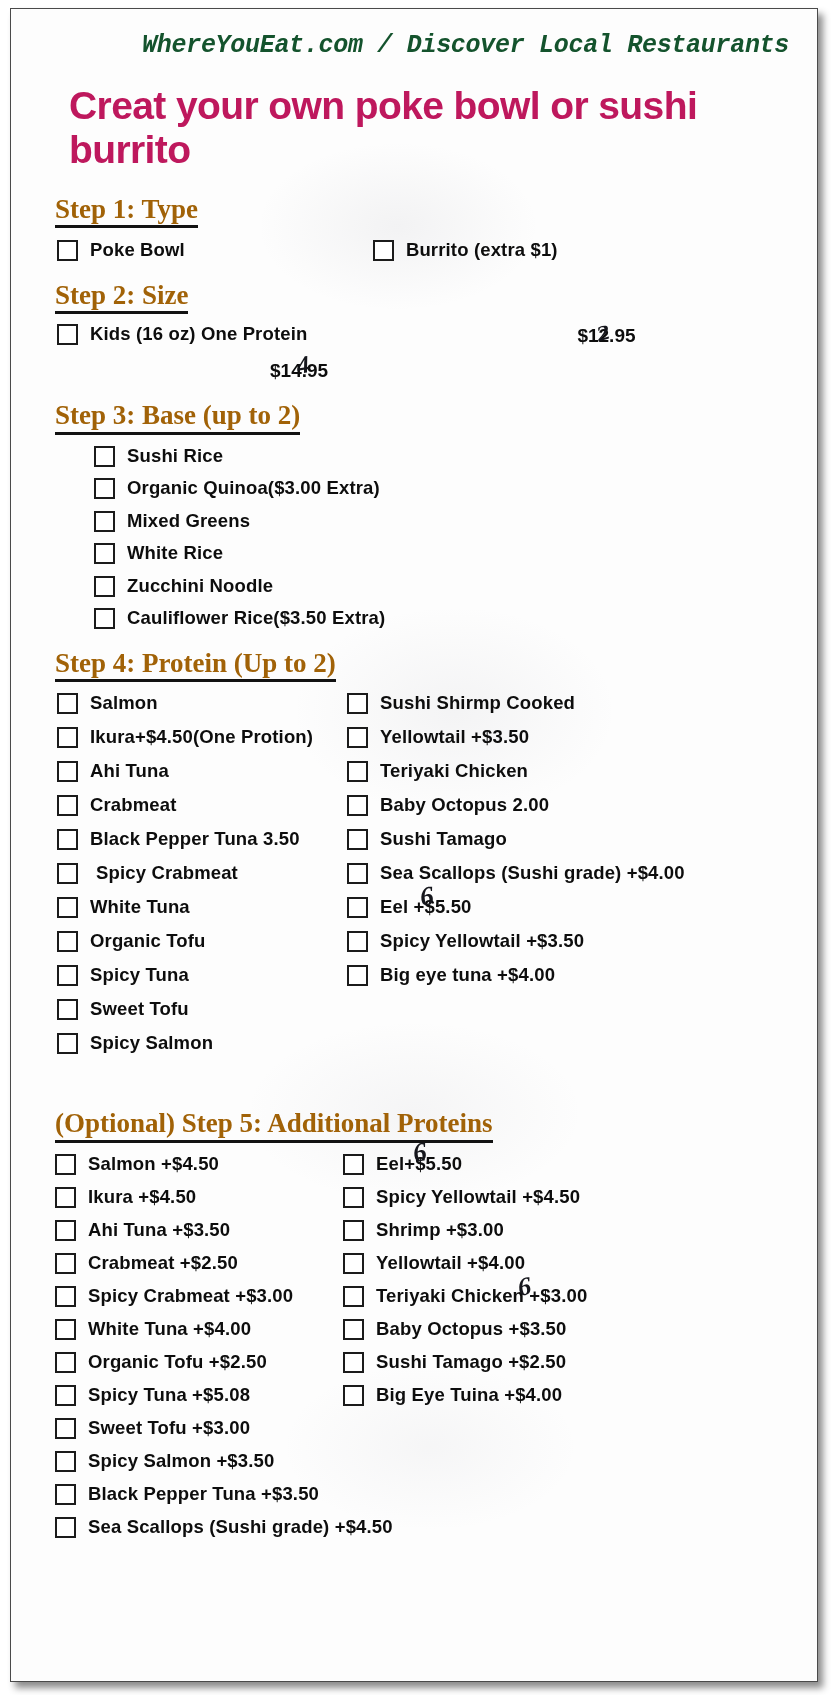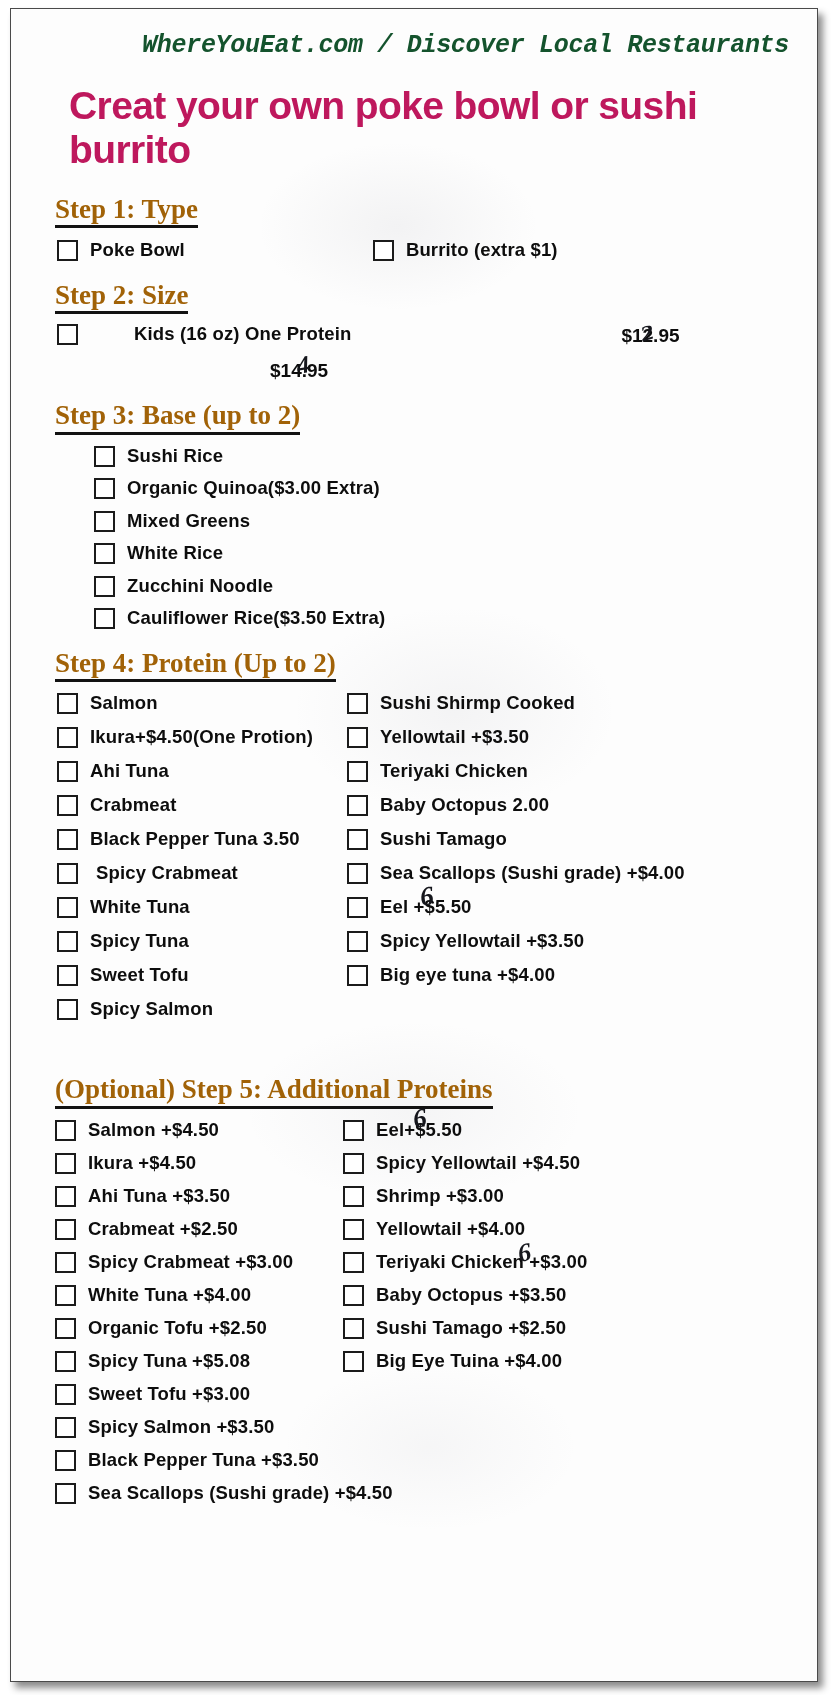--- a/index.html
+++ b/index.html
@@ -117,21 +117,21 @@
   .step1-row .opt { margin-bottom: 0; }
   .step1-gap { width: 188px; flex: 0 0 auto; }
 
   
   .size-row {
     display: flex;
     align-items: flex-start;
     padding-left: 46px;
     margin-bottom: 13px;
   }
-  .size-row .opt { margin-bottom: 0; gap: 44px; }
+  .size-row .opt { margin-bottom: 0; }
   .price {
     font-family: "Liberation Sans", sans-serif;
     font-weight: bold;
     font-size: 19px;
     color: #0d0d0d;
     position: relative;
     white-space: nowrap;
   }
   .price-kids { margin-left: 270px; }
   .price-reg  { margin-left: 213px; }
@@ -275,20 +275,24 @@
         <div class="opt indent-sp">
           <span class="box"></span>
           <span class="lbl">Spicy Crabmeat</span>
         </div>
         <div class="opt">
           <span class="box"></span>
           <span class="lbl">White Tuna</span>
         </div>
         <div class="opt">
           <span class="box"></span>
+          <span class="lbl">Organic Tofu</span>
+        </div>
+        <div class="opt">
+          <span class="box"></span>
           <span class="lbl">Spicy Tuna</span>
         </div>
         <div class="opt">
           <span class="box"></span>
           <span class="lbl">Sweet Tofu</span>
         </div>
         <div class="opt">
           <span class="box"></span>
           <span class="lbl">Spicy Salmon</span>
         </div>

